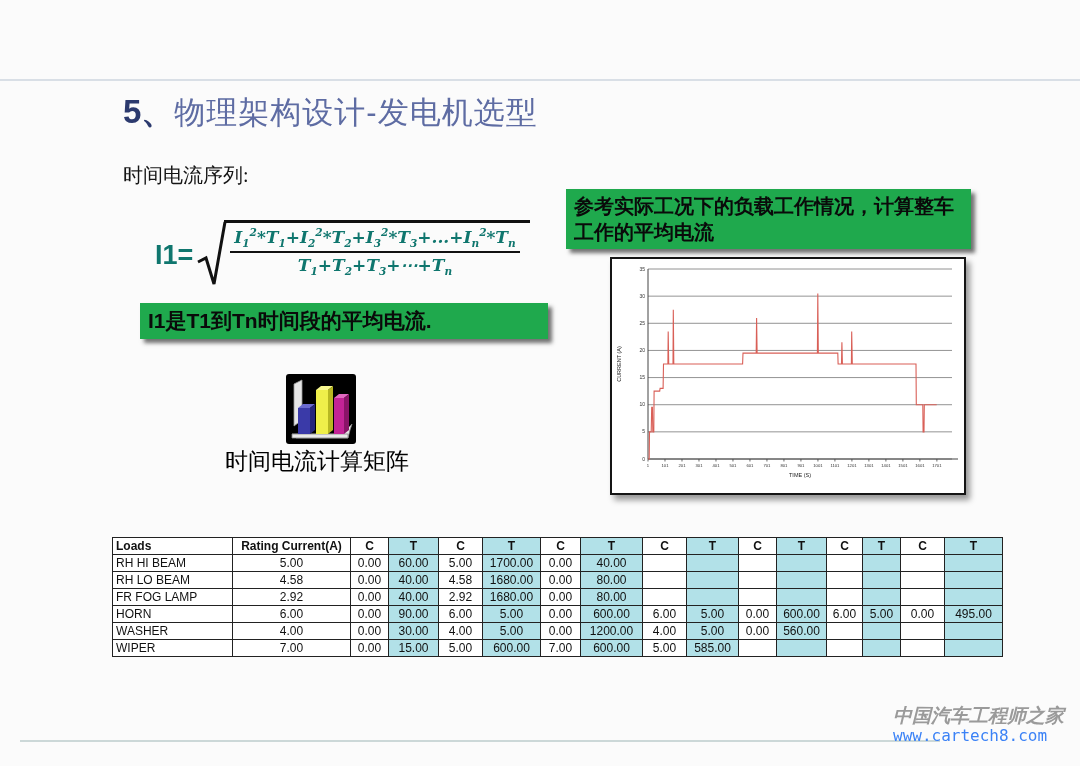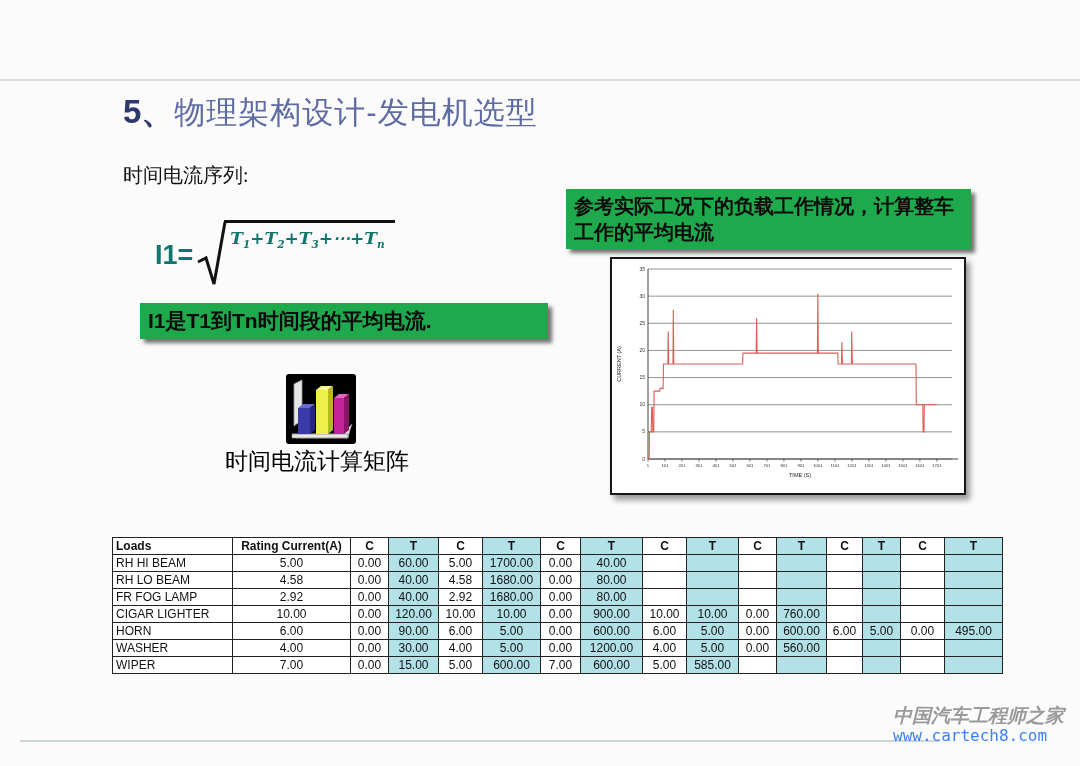--- a/index.html
+++ b/index.html
@@ -70,20 +70,21 @@
 <div class="intro-label">时间电流序列:</div>
 
 <div class="formula">
   <span class="lhs">I1=</span>
   <span class="radical">
     <svg width="30" height="70" viewBox="0 0 30 70">
       <path d="M1 42 L9 38 L17 64 L28 2" fill="none" stroke="#111" stroke-width="3" stroke-linejoin="miter"></path>
     </svg>
     <span class="radicand">
       <span class="fraction">
+        <span class="numer" id="formula-numer">I<sub>1</sub><sup>2</sup>*T<sub>1</sub>+I<sub>2</sub><sup>2</sup>*T<sub>2</sub>+I<sub>3</sub><sup>2</sup>*T<sub>3</sub>+...+I<sub>n</sub><sup>2</sup>*T<sub>n</sub></span>
         <span class="denom" id="formula-denom">T<sub>1</sub>+T<sub>2</sub>+T<sub>3</sub>+⋯+T<sub>n</sub></span>
       </span>
     </span>
   </span>
 </div>
 
 <div class="green-note left">I1是T1到Tn时间段的平均电流.</div>
 <div class="green-note right">参考实际工况下的负载工作情况，计算整车工作的平均电流</div>
 
 <div class="chart-frame">
@@ -257,38 +258,20 @@
         <td></td>
         <td class="cyan"></td>
         <td></td>
         <td class="cyan"></td>
         <td></td>
         <td class="cyan"></td>
         <td></td>
         <td class="cyan"></td>
       </tr>
       <tr>
-        <td class="lcell">CIGAR LIGHTER</td>
-        <td>10.00</td>
-        <td>0.00</td>
-        <td class="cyan">120.00</td>
-        <td>10.00</td>
-        <td class="cyan">10.00</td>
-        <td>0.00</td>
-        <td class="cyan">900.00</td>
-        <td>10.00</td>
-        <td class="cyan">10.00</td>
-        <td>0.00</td>
-        <td class="cyan">760.00</td>
-        <td></td>
-        <td class="cyan"></td>
-        <td></td>
-        <td class="cyan"></td>
-      </tr>
-      <tr>
         <td class="lcell">HORN</td>
         <td>6.00</td>
         <td>0.00</td>
         <td class="cyan">90.00</td>
         <td>6.00</td>
         <td class="cyan">5.00</td>
         <td>0.00</td>
         <td class="cyan">600.00</td>
         <td>6.00</td>
         <td class="cyan">5.00</td>

